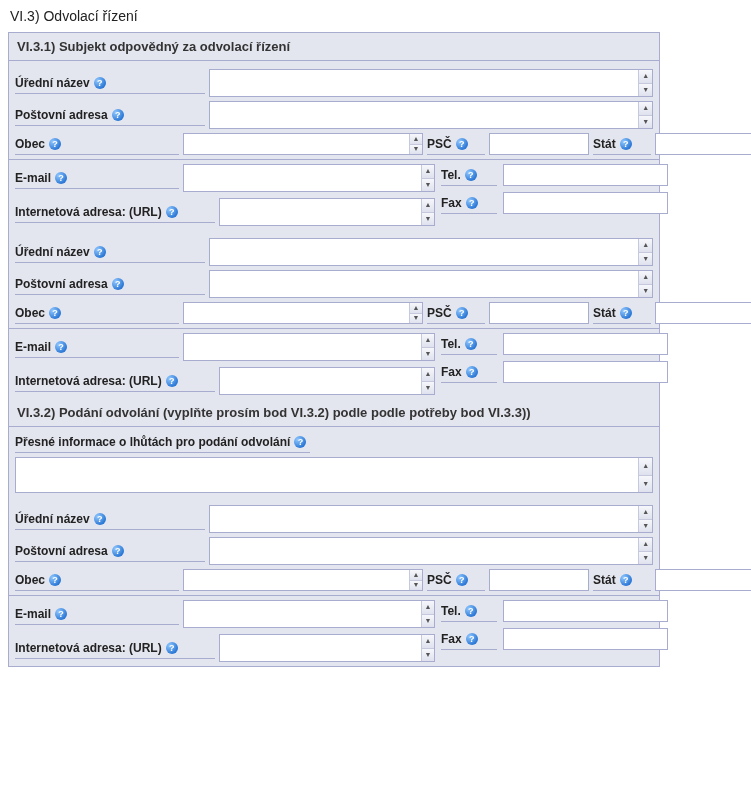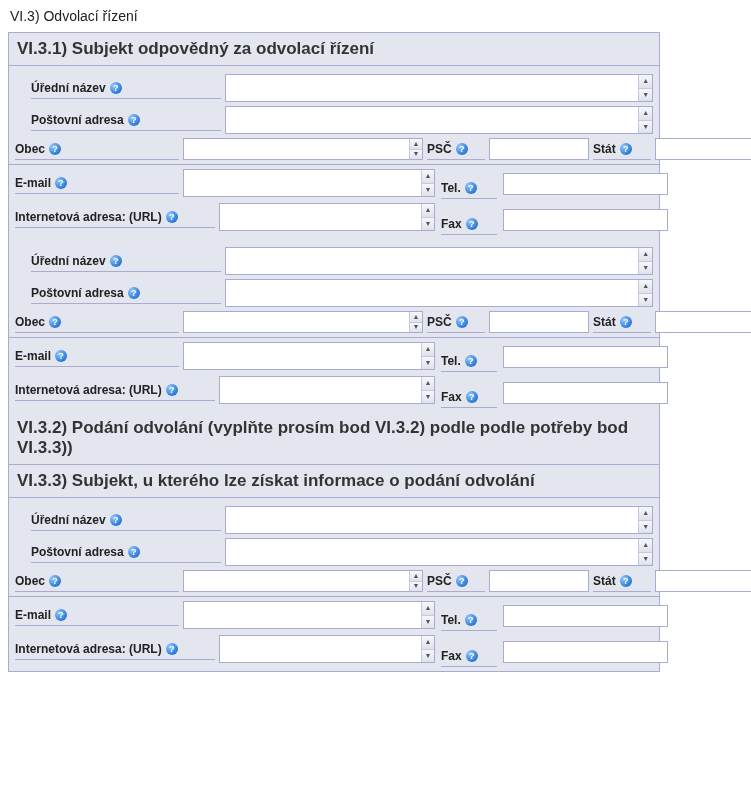--- a/index.html
+++ b/index.html
@@ -21,21 +21,21 @@
     color: #222;
   }
   .panel {
     background: #e4e6ef;
     border: 1px solid #a8add0;
   }
   .section-head {
     background: #e4e6ef;
     padding: 6px 8px;
     font-weight: bold;
-    font-size: 17px;
+    font-size: 13px;
     color: #333;
     border-bottom: 1px solid #a8add0;
   }
   .inner {
     padding: 4px 6px 4px 6px;
   }
   .row {
     display: flex;
     align-items: center;
     gap: 4px;
@@ -93,37 +93,36 @@
     border-bottom: 1px solid #c6c9dd;
   }
   .plain-input {
     background: #fff;
     border: 1px solid #a8add0;
     height: 22px;
     padding: 2px 4px;
     font: inherit;
   }
   
-  .w-label-lg { width: 190px; margin-left: 16px; }
+  .w-label-lg { width: 190px; }
   .w-label-md { width: 164px; }
   .w-label-sm { width: 58px; }
   .w-field-psc { width: 100px; flex: none; }
   .w-field-stat { width: 100px; flex: none; }
   .spin-tall { height: 28px; }
   .spin-big { height: 36px; }
   .right-col {
     width: 212px;
     flex-shrink: 0;
     display: flex;
     align-items: center;
     gap: 6px;
   }
   .right-col .label-cell {
     width: 56px;
-    margin-top: 8px;
   }
   .right-col .plain-input {
     flex: 1;
   }
   
   .help {
     display: inline-flex;
     width: 12px;
     height: 12px;
     border-radius: 50%;
@@ -354,22 +353,34 @@
               <span class="label-text">Fax</span>
               <span class="help"></span>
             </div>
             <input class="plain-input" style="">
           </div>
         </div>
       </div>
     </div>
 
     <div class="section-head">VI.3.2) Podání odvolání (vyplňte prosím bod VI.3.2) podle podle potřeby bod VI.3.3))</div>
-
-    <div class="section-head">VI.3.3) Subjekt, u kterého lze získat informace o podání odvolání</div>
+    <div class="inner">
+      <div class="label-cell" style="width:auto; display:inline-flex;">
+        <span class="label-text">Přesné informace o lhůtách pro podání odvolání</span>
+        <span class="help"></span>
+      </div>
+      <div class="spin-field spin-big" style="margin-top:4px;">
+        <textarea style=""></textarea>
+        <div class="spin-buttons">
+          <button>▲</button>
+          <button>▼</button>
+        </div>
+      </div>
+    </div>
+
     <div class="inner">
 
       <div class="row">
         <div class="label-cell w-label-lg">
           <span class="label-text">Úřední název</span>
           <span class="help"></span>
         </div>
         <div class="spin-field spin-tall">
           <input type="text" style="">
           <div class="spin-buttons">

